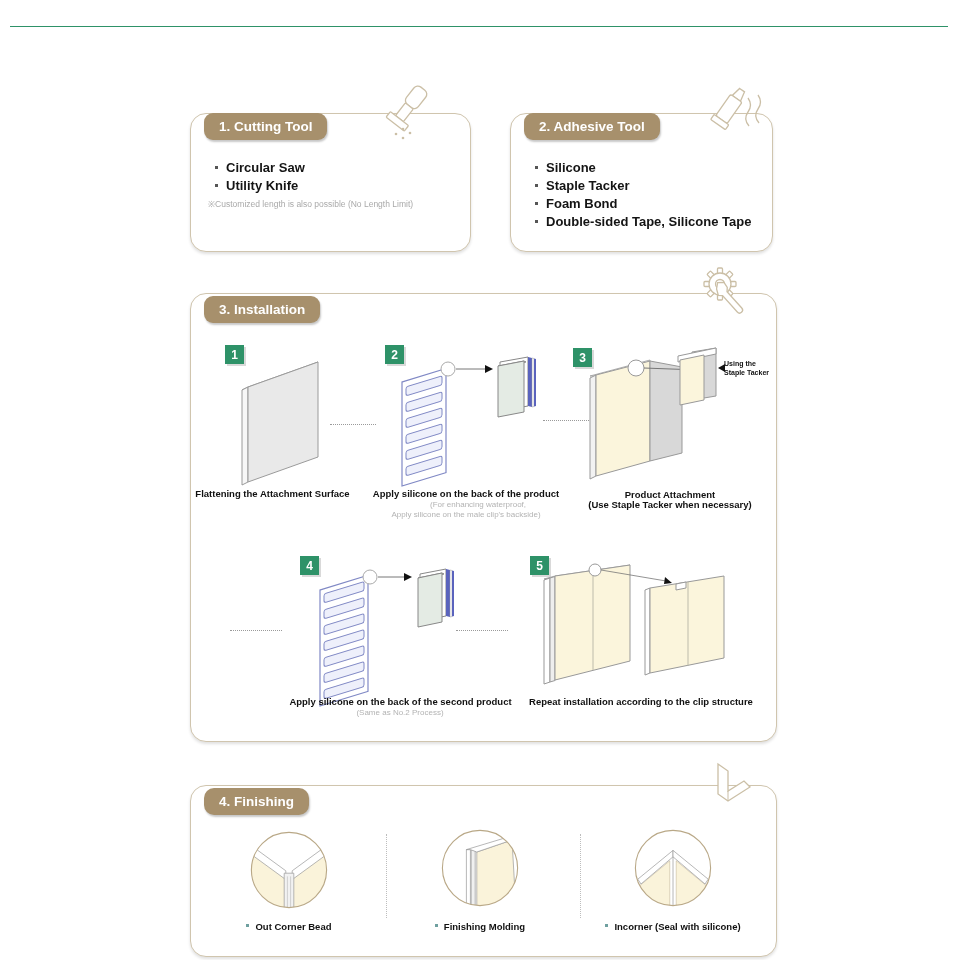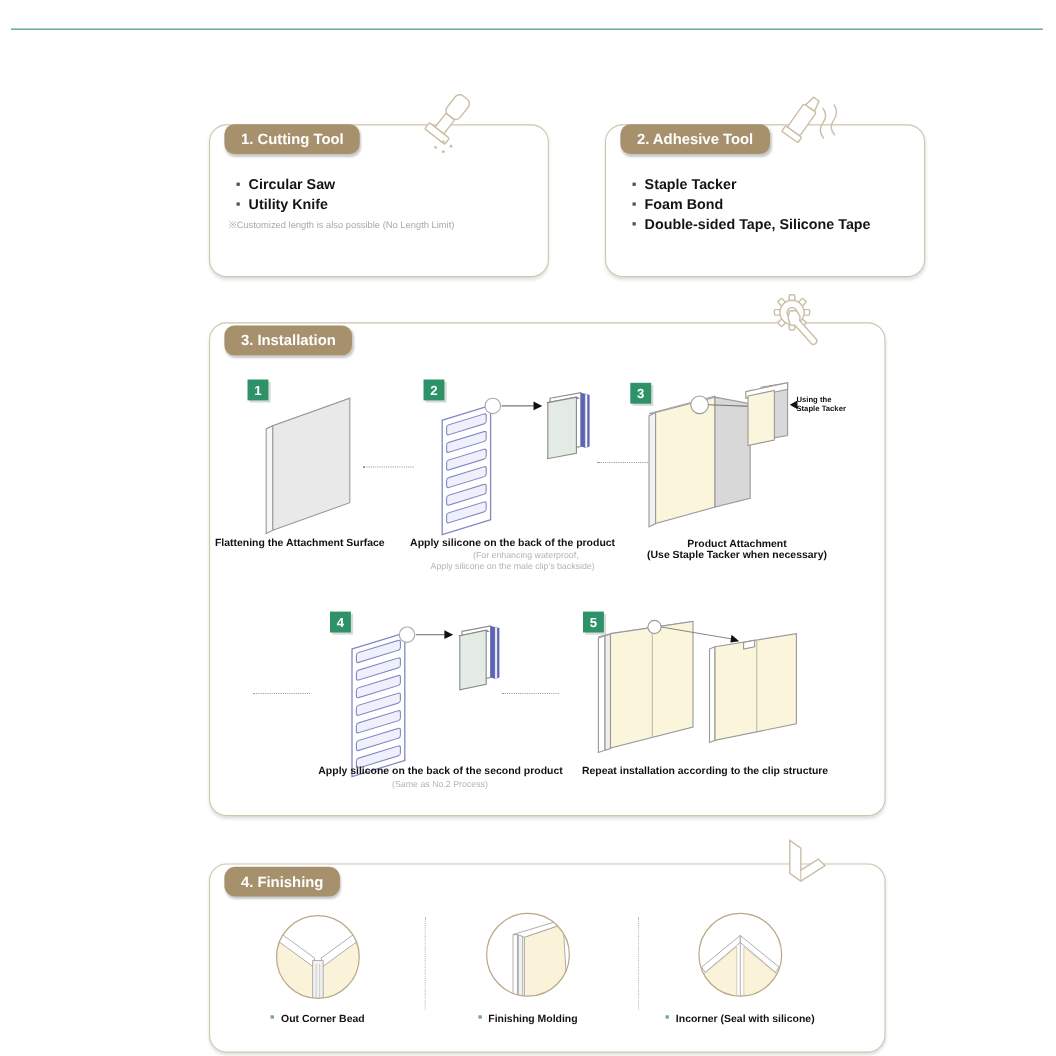--- a/index.html
+++ b/index.html
@@ -4,21 +4,21 @@
 <style>
   html,body{margin:0;padding:0;background:#fff;}
   .canvas{position:relative;width:960px;height:960px;background:#fff;overflow:hidden;
           font-family:"Liberation Sans",sans-serif;color:#1c1c1c;}
   .title-line{position:absolute;left:10px;right:12px;top:26px;height:1px;background:#2e9268;}
   .title-pill{position:absolute;left:329px;top:2px;width:303px;height:50px;background:#2e9268;
               border-radius:14px;color:#fff;font-size:27px;font-weight:bold;letter-spacing:.5px;
               display:flex;align-items:center;justify-content:center;
               box-shadow:0 2px 2px rgba(0,0,0,.18);}
   .box{position:absolute;background:#fff;border:1px solid #d0c5ae;border-radius:16px;
-       box-shadow:0 2px 3px rgba(0,0,0,.12);padding-left:28px;}
+       box-shadow:0 2px 3px rgba(0,0,0,.12);}
   .tab{position:absolute;top:-1px;left:13px;height:27px;padding:0 15px;background:#a7906c;
        color:#fff;font-size:13.5px;font-weight:bold;display:flex;align-items:center;
        border-radius:9px;box-shadow:1px 2px 2px rgba(0,0,0,.22);white-space:nowrap;}
   .items{position:absolute;left:24px;top:45px;margin:0;padding:0;list-style:none;}
   .items li{font-size:13px;font-weight:bold;line-height:18px;color:#141414;white-space:nowrap;}
   .dot{display:inline-block;width:3px;height:3px;background:#555;margin:0 8px 3px 0;}
   .note{position:absolute;left:17px;top:84px;font-size:8.5px;color:#a9a9a9;white-space:nowrap;}
   .badge{position:absolute;width:19px;height:19px;background:#2e9268;color:#fff;font-weight:bold;
          font-size:12px;display:flex;align-items:center;justify-content:center;
          box-shadow:2px 2px 0 rgba(0,0,0,.15);}
@@ -55,23 +55,24 @@
       <rect x="21" y="32" width="23" height="7" rx="1"></rect>
     </g>
     <g fill="#cbbfa6" stroke="none">
       <circle cx="24" cy="46" r="1.3"></circle>
         <circle cx="31" cy="50" r="1.3"></circle>
       <circle cx="38" cy="45" r="1.3"></circle>
         <circle cx="31" cy="41" r="1.3"></circle>
     </g>
   </svg>
 
-  <div class="box" style="left:510px;top:113px;width:261px;height:137px;margin-left:40px;">
+  <div class="box" style="left:510px;top:113px;width:261px;height:137px;">
     <div class="tab">2. Adhesive Tool</div>
     <ul class="items">
+      <li><span class="dot"></span><span>Silicone</span></li>
       <li><span class="dot"></span><span>Staple Tacker</span></li>
       <li><span class="dot"></span><span>Foam Bond</span></li>
       <li><span class="dot"></span><span>Double-sided Tape, Silicone Tape</span></li>
     </ul>
   </div>
   <svg style="left:696px;top:84px;" width="72" height="60" viewBox="0 0 72 60">
     <g stroke="#cbbfa6" fill="#fff" stroke-width="1.3" transform="rotate(35 32 28)">
       <polygon points="28,2 34,2 36,12 26,12"></polygon>
       <rect x="24" y="12" width="14" height="26" rx="2"></rect>
       <rect x="22" y="38" width="18" height="6" rx="1"></rect>

